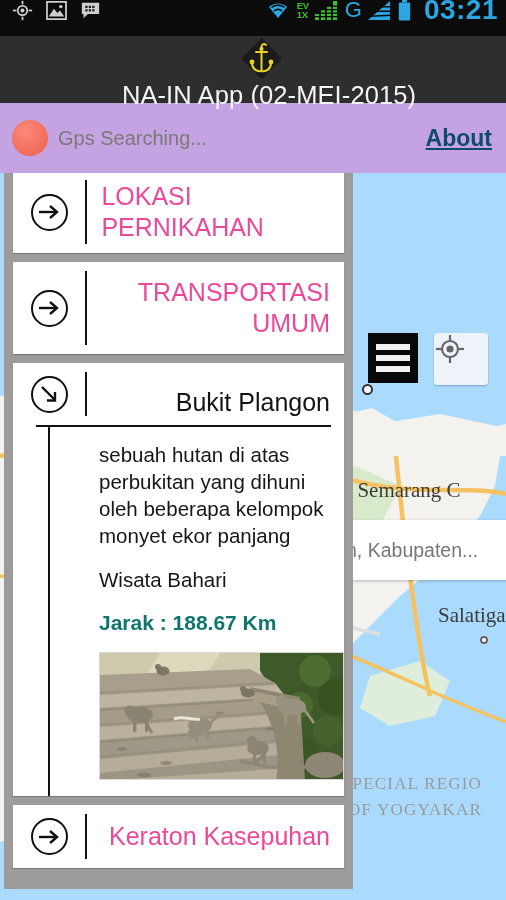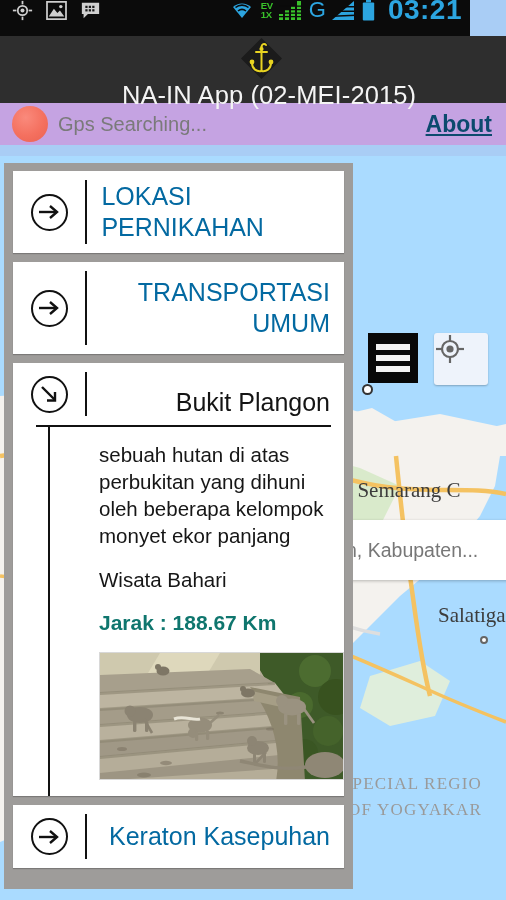--- a/index.html
+++ b/index.html
@@ -5,21 +5,21 @@
   * { margin:0; padding:0; box-sizing:border-box; }
   html,body { width:506px; height:900px; overflow:hidden; }
   body {
     font-family:"Liberation Sans", sans-serif;
     background:#a9cdf5;
     position:relative;
   }
 
   
   .statusbar{
-    position:absolute; left:0; top:0; width:470px; height:36px;
+    position:absolute; left:0; top:0; width:506px; height:36px;
     background:#0b0b0b; display:flex; align-items:center;
     padding:0 8px 16px 12px;
   }
   .sb-left{ display:flex; align-items:center; gap:13px; }
   .sb-right{ margin-left:auto; display:flex; align-items:center; gap:6px; }
   .sb-clock{
     color:#2ca5e0; font-size:28px; letter-spacing:0.5px;
     margin-left:7px; font-weight:700;text-align:right;
   }
   .ev{ display:flex; flex-direction:column; line-height:9px; color:#39c12b;
@@ -31,21 +31,21 @@
     background:#2e2e2e; display:flex; align-items:center; padding-left:17px;flex-direction:column;
   }
   .applogo{ width:45px; height:45px; position:relative; flex:0 0 auto; }
   .apptitle{
     color:#f4f4f4; font-size:25.5px; margin-left:15px; font-weight:400;
     letter-spacing:0.1px; white-space:nowrap;
   }
 
   
   .gpsbar{
-    position:absolute; left:0; top:103px; width:506px; height:42px;
+    position:absolute; left:0; top:103px; width:506px; height:70px;
     background:#c5a3e2; display:flex; align-items:center; padding:0 14px 0 12px;
   }
   .gps-dot{
     width:36px; height:36px; border-radius:50%;
     background:radial-gradient(circle at 38% 32%, #fa8a7c 0%, #f4705f 55%, #ea6252 100%);
     flex:0 0 auto;
   }
   .gps-text{
     color:#7a7a7a; font-size:20px; margin-left:10px; white-space:nowrap;
   }
@@ -108,21 +108,21 @@
   .row-icon{
     flex:0 0 72px; display:flex; align-items:center; justify-content:center;
   }
   .arrowc{
     width:37px; height:37px; border-radius:50%; border:2.4px solid #111;
     display:flex; align-items:center; justify-content:center;
   }
   .vline{ width:2.4px; background:#111; margin:9px 0; flex:0 0 auto; }
   .row-label{
     flex:1; display:flex; align-items:center; justify-content:flex-end;
-    padding:10px 14px 10px 14px; color:#0369a1; font-size:25px;
+    padding:10px 14px 10px 14px; color:#ec4899; font-size:25px;
     line-height:31px; text-align:right;
   }
   .row-label.lead{ justify-content:flex-start; text-align:left; }
 
   
   .exp-head{ display:flex; align-items:stretch; min-height:62px; }
   .exp-title{
     flex:1; display:flex; align-items:center; justify-content:flex-end;
     padding:22px 14px 6px 0; color:#141414; font-size:25px;
   }

